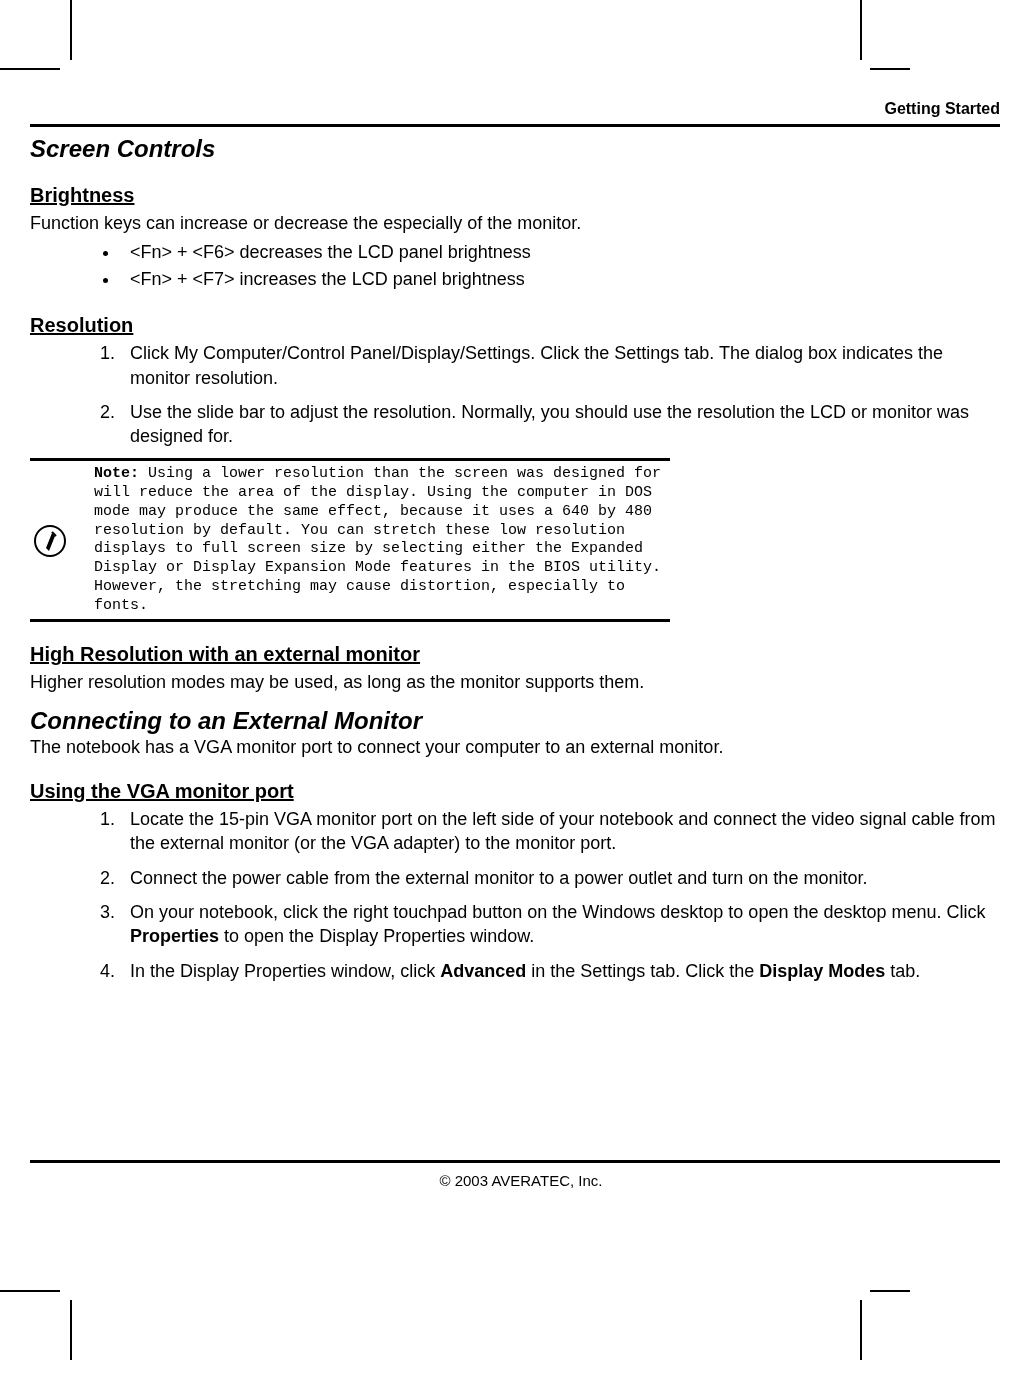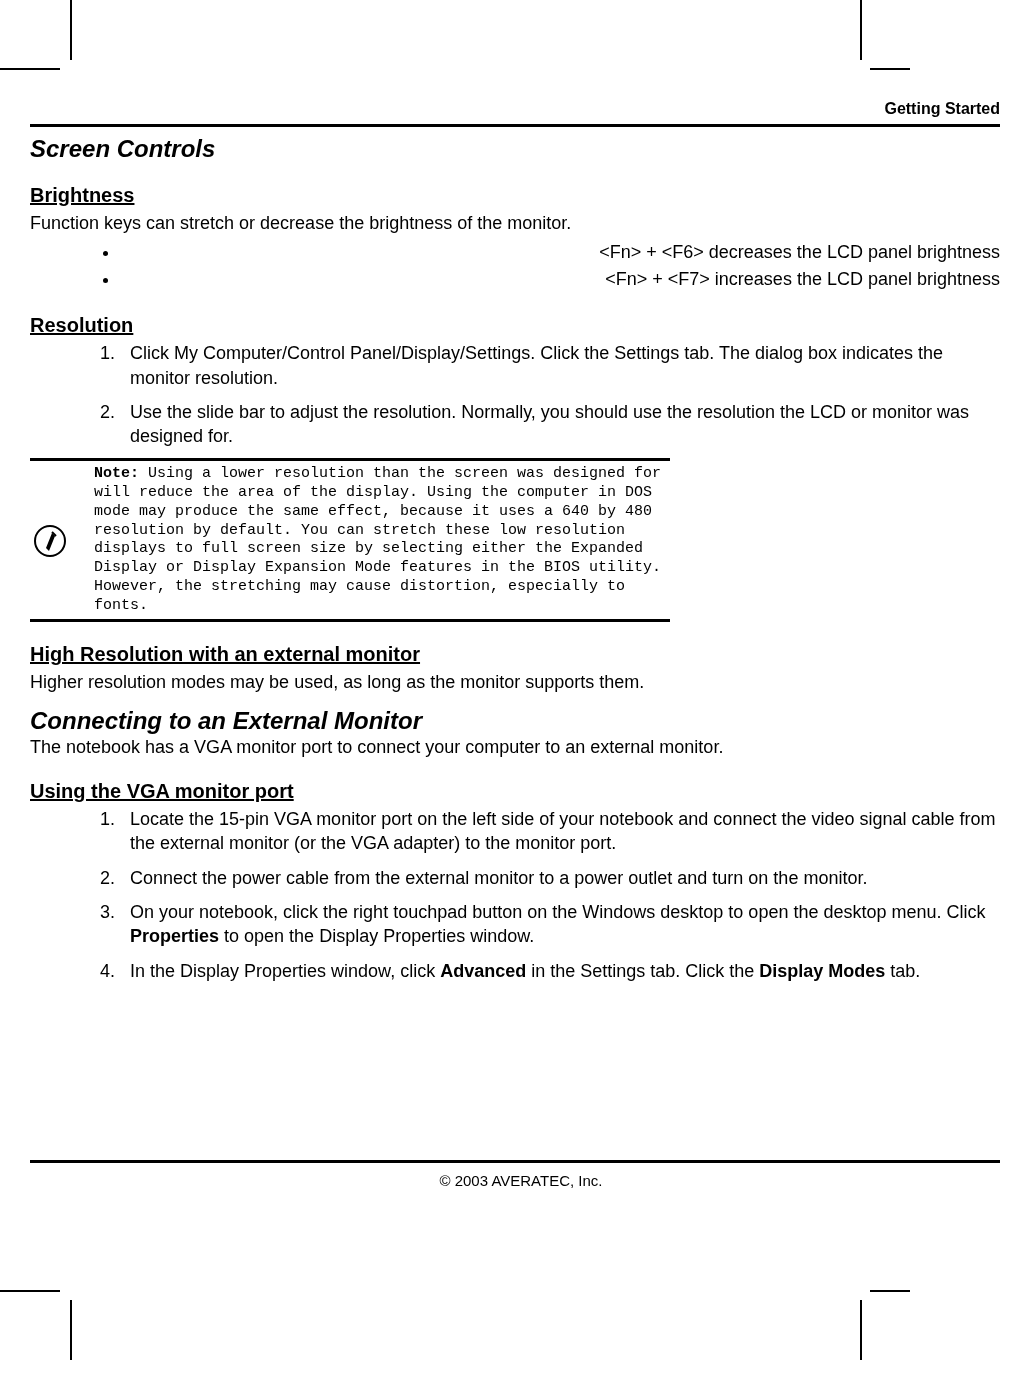--- a/index.html
+++ b/index.html
@@ -7,21 +7,21 @@
     .page { position: relative; width: 1030px; height: 1360px; }
     .crop-mark { position: absolute; background: #000; }
     .crop-v { width: 2px; height: 60px; }
     .crop-h { width: 60px; height: 2px; }
     .content { position: absolute; left: 30px; right: 30px; top: 100px; }
     .header-right { text-align: right; font-weight: bold; font-size: 16px; margin-bottom: 6px; }
     .top-rule { border-top: 3px solid #000; margin-bottom: 8px; }
     .section-title { font-style: italic; font-weight: bold; font-size: 24px; margin-bottom: 6px; }
     .subsection { font-weight: bold; text-decoration: underline; font-size: 20px; margin-top: 21px; margin-bottom: 4px; }
     .body-text { font-size: 18px; line-height: 1.35; }
-    ul.bullets { list-style: disc; margin-left: 90px; margin-top: 4px; margin-bottom: 6px; text-align: right; }
+    ul.bullets { list-style: disc; margin-left: 90px; margin-top: 4px; margin-bottom: 6px; }
     ul.bullets li { font-size: 18px; line-height: 1.5; padding-left: 10px; }
     ol.numbers { list-style: decimal; margin-left: 90px; margin-top: 4px; margin-bottom: 6px; }
     ol.numbers li { font-size: 18px; line-height: 1.35; margin-bottom: 10px; padding-left: 10px; }
     .note-box { width: 640px; border-top: 3px solid #000; border-bottom: 3px solid #000; margin: 10px 0 18px 0; padding: 4px 0; display: flex; align-items: center; gap: 24px; }
     .note-icon { flex: 0 0 40px; display: flex; align-items: center; justify-content: center; padding-top: 2px; }
     .note-text { font-family: "Courier New", Courier, monospace; font-size: 15px; line-height: 1.25; }
     .note-text .note-label { font-weight: bold; }
     .footer-rule { position: absolute; left: 30px; right: 30px; top: 1160px; border-top: 3px solid #000; }
     .footer-text { position: absolute; left: 12px; right: 0; top: 1172px; text-align: center; font-size: 15px; }
     .inline-bold { font-weight: bold; }
@@ -39,21 +39,21 @@
 <div class="crop-mark crop-h" style="left:0; bottom:68px;"></div>
 <div class="crop-mark crop-h" style="right:120px; bottom:68px; width:40px;"></div>
 
 <div class="content">
   <div class="header-right">Getting Started</div>
   <div class="top-rule"></div>
 
   <div class="section-title">Screen Controls</div>
 
   <div class="subsection">Brightness</div>
-  <div class="body-text">Function keys can stretch or decrease the brightness of the monitor.</div>
+  <div class="body-text">Function keys can increase or decrease the especially of the monitor.</div>
   <ul class="bullets">
     <li>&lt;Fn&gt; + &lt;F6&gt; decreases the LCD panel brightness</li>
     <li>&lt;Fn&gt; + &lt;F7&gt; increases the LCD panel brightness</li>
   </ul>
 
   <div class="subsection">Resolution</div>
   <ol class="numbers">
     <li>Click My Computer/Control Panel/Display/Settings. Click the Settings tab. The dialog box indicates the monitor resolution.</li>
     <li>Use the slide bar to adjust the resolution. Normally, you should use the resolution the LCD or monitor was designed for.</li>
   </ol>

